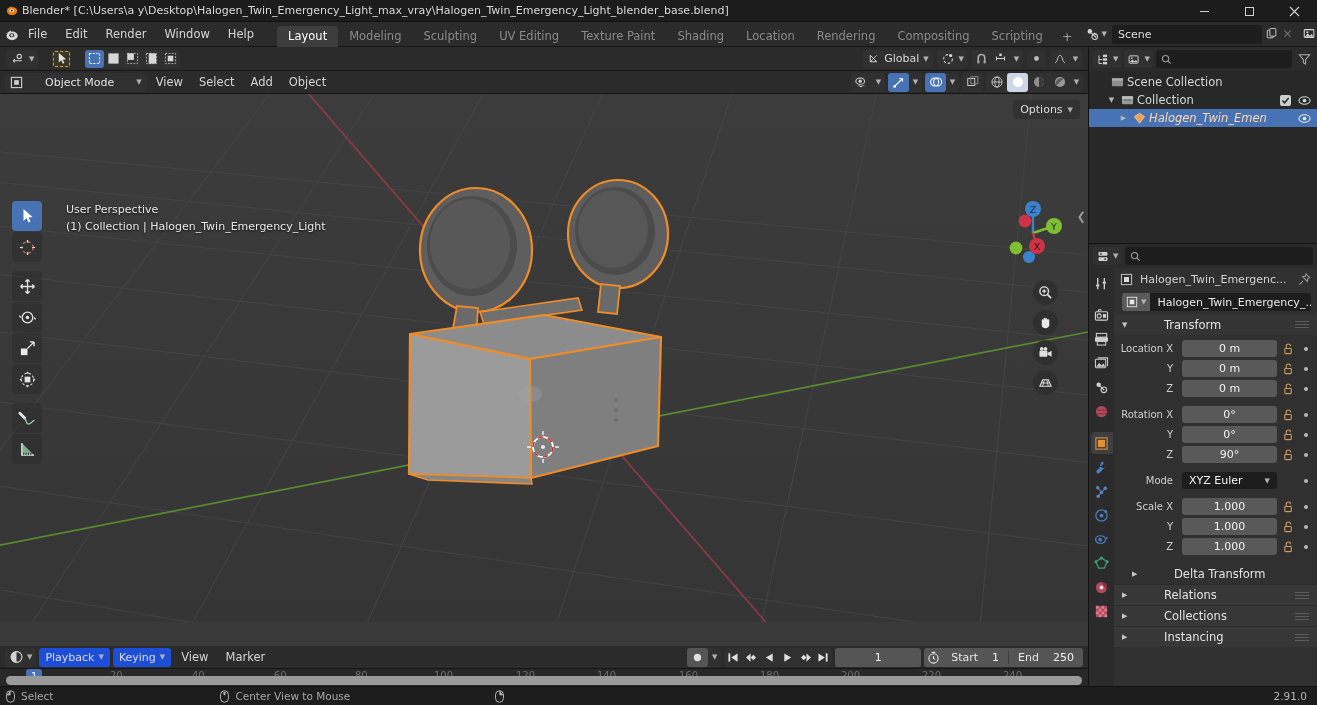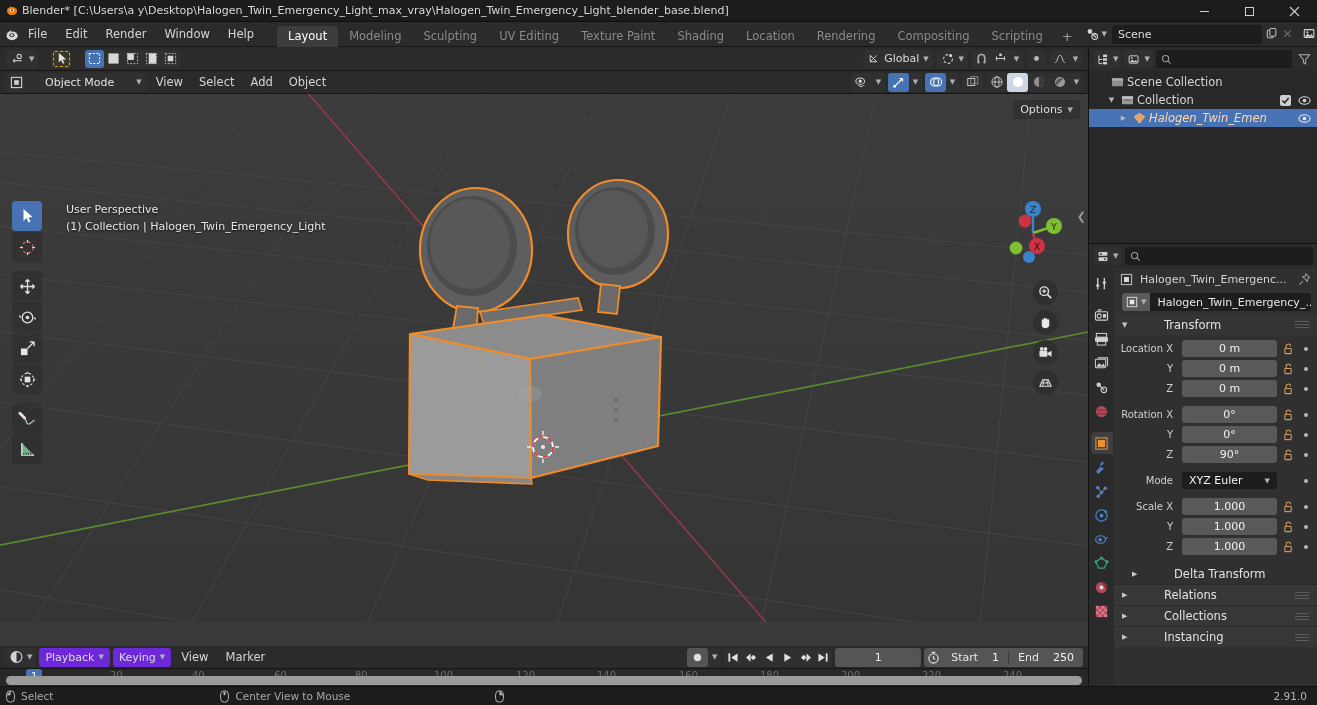--- a/index.html
+++ b/index.html
@@ -112,21 +112,21 @@
   
   .nav-gizmo { position:absolute; right:18px; top:102px; width:74px; height:74px; }
   .nav-btns { position:absolute; right:30px; top:186px; display:flex; flex-direction:column; gap:5px; }
   .nbtn { width:25px; height:25px; border-radius:50%; background:#2e2e2ee0; display:flex; align-items:center; justify-content:center; }
   .vp-collapse { position:absolute; right:2px; top:116px; color:#9a9a9a; font-size:11px; }
 
   
   .timeline { height:40px; background:#1d1d1d; position:relative; }
   .tl-header { height:23px; background:#2b2b2b; display:flex; align-items:center; padding:0 5px; gap:3px; border-bottom:1px solid #161616; }
   .tl-editor { display:flex; align-items:center; gap:3px; background:#303030; border-radius:3px; height:19px; padding:0 4px; }
-  .tl-drop { display:flex; align-items:center; gap:4px; background:#6d28d9; border-radius:3px; height:19px; padding:0 6px; font-size:11px; color:#dcdcdc; }
+  .tl-drop { display:flex; align-items:center; gap:4px; background:#1d4ed8; border-radius:3px; height:19px; padding:0 6px; font-size:11px; color:#dcdcdc; }
   .tl-menu { padding:0 7px; height:19px; line-height:19px; font-size:11.5px; color:#d5d5d5; border-radius:3px; }
   .tl-right { margin-left:auto; display:flex; align-items:center; gap:3px; }
   .rec-grp { display:flex; align-items:center; background:#303030; border-radius:3px; height:19px; }
   .play-grp { display:flex; align-items:center; background:#303030; border-radius:3px; height:19px; }
   .pbtn { width:18px; height:19px; display:flex; align-items:center; justify-content:center; }
   .frame-field { background:#555555; border-radius:3px; height:19px; width:86px; display:flex; align-items:center; justify-content:center; font-size:11px; color:#f0f0f0; }
   .range-grp { display:flex; align-items:center; background:#555555; border-radius:3px; height:19px; }
   .rg-lab { font-size:11px; color:#e6e6e6; padding-left:9px; }
   .rg-val { font-size:11px; color:#f0f0f0; padding:0 9px 0 14px; }
   .rg-div { width:1px; height:13px; background:#3d3d3d; }

